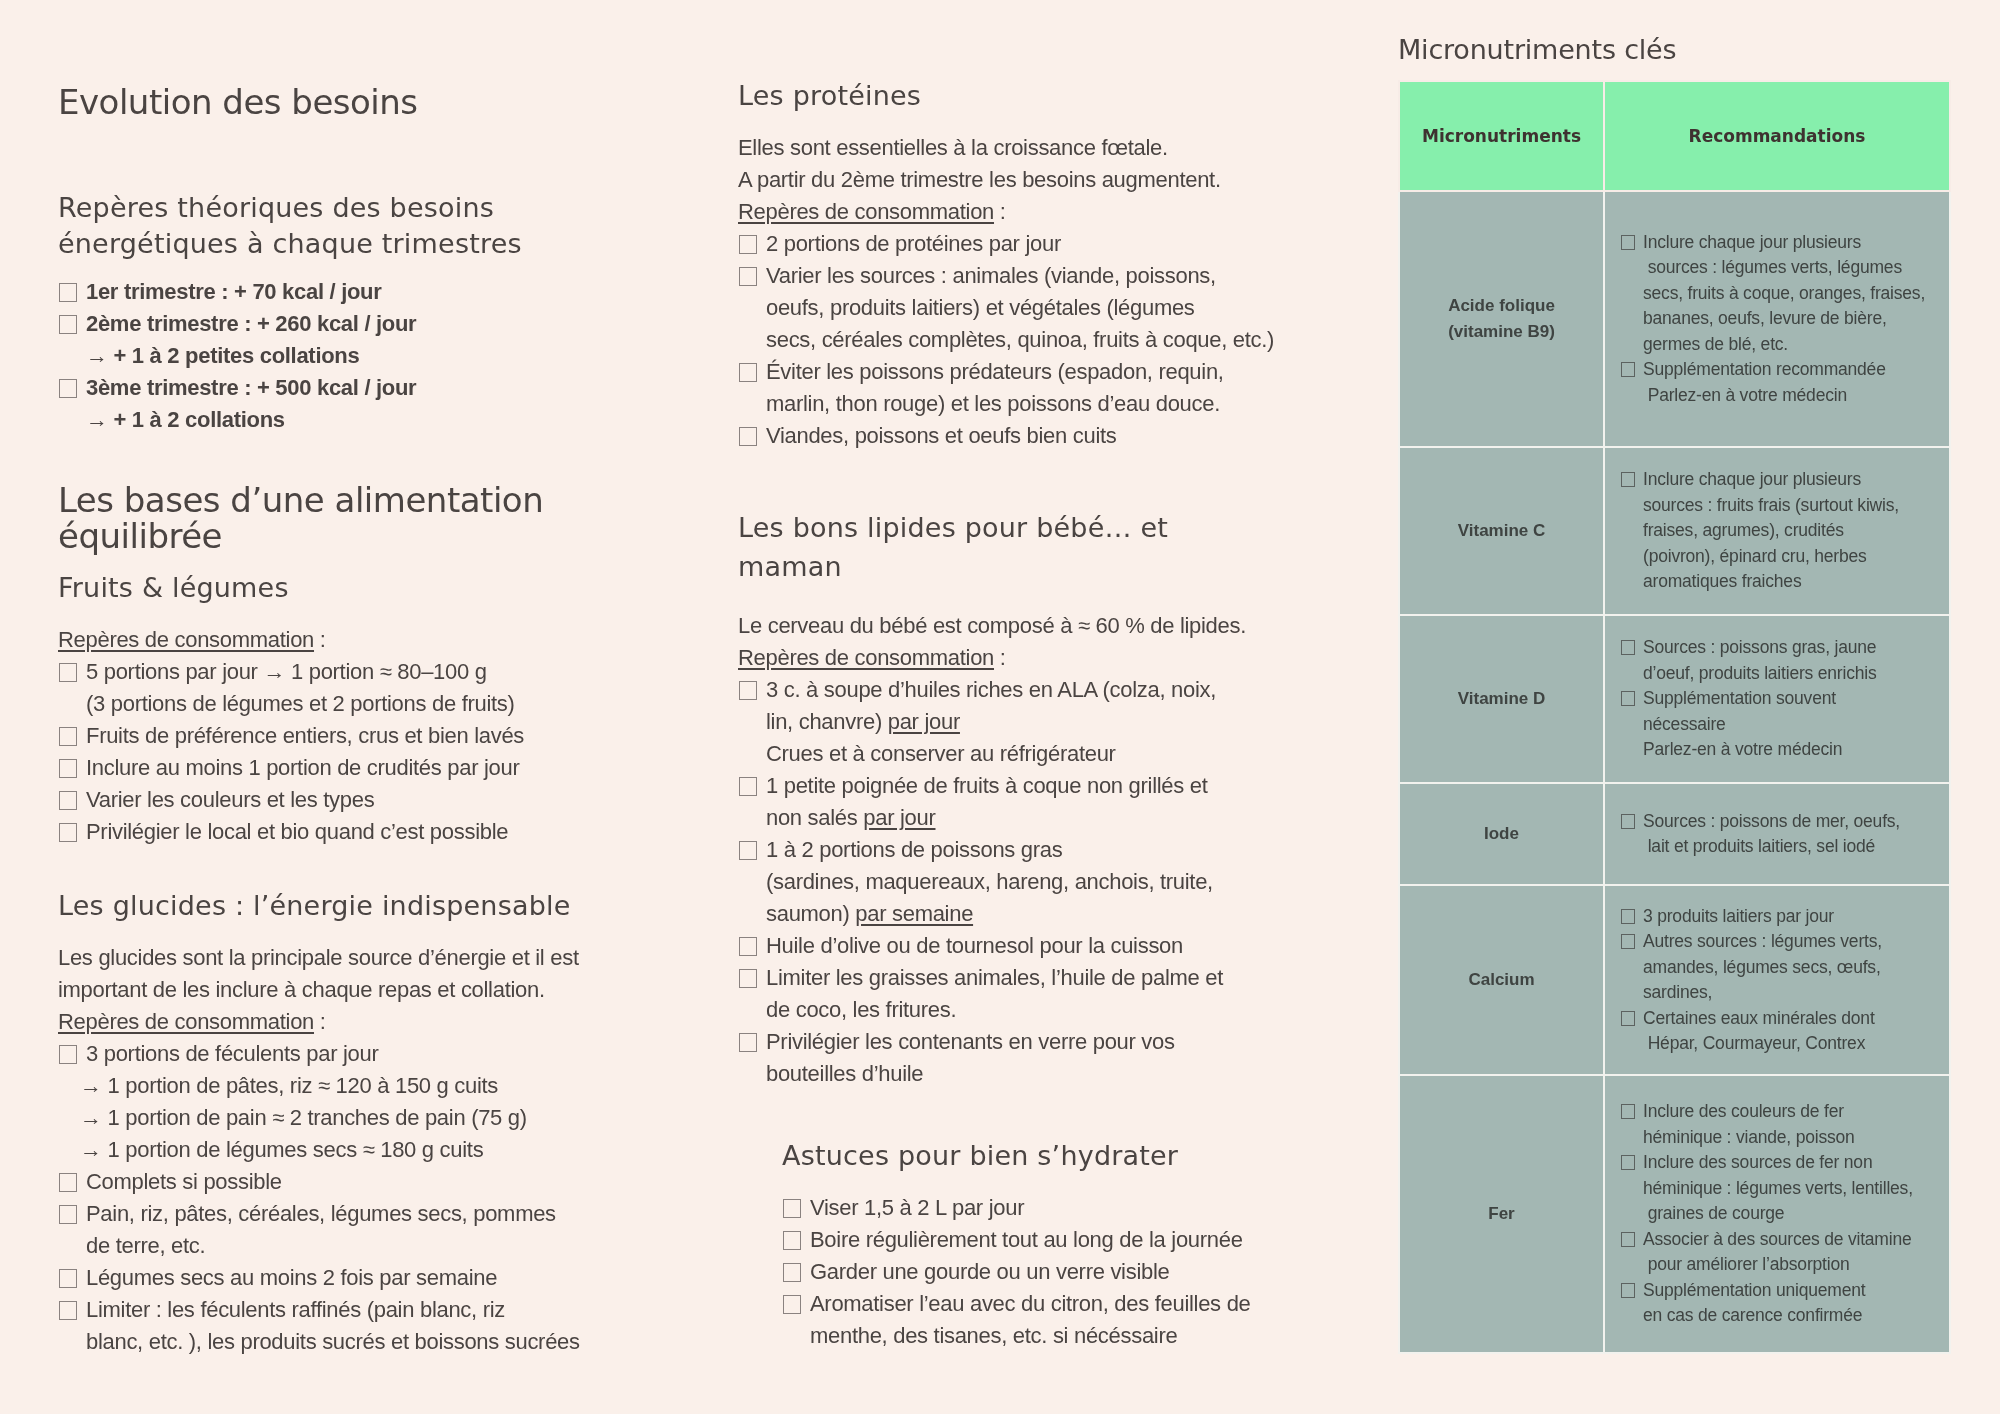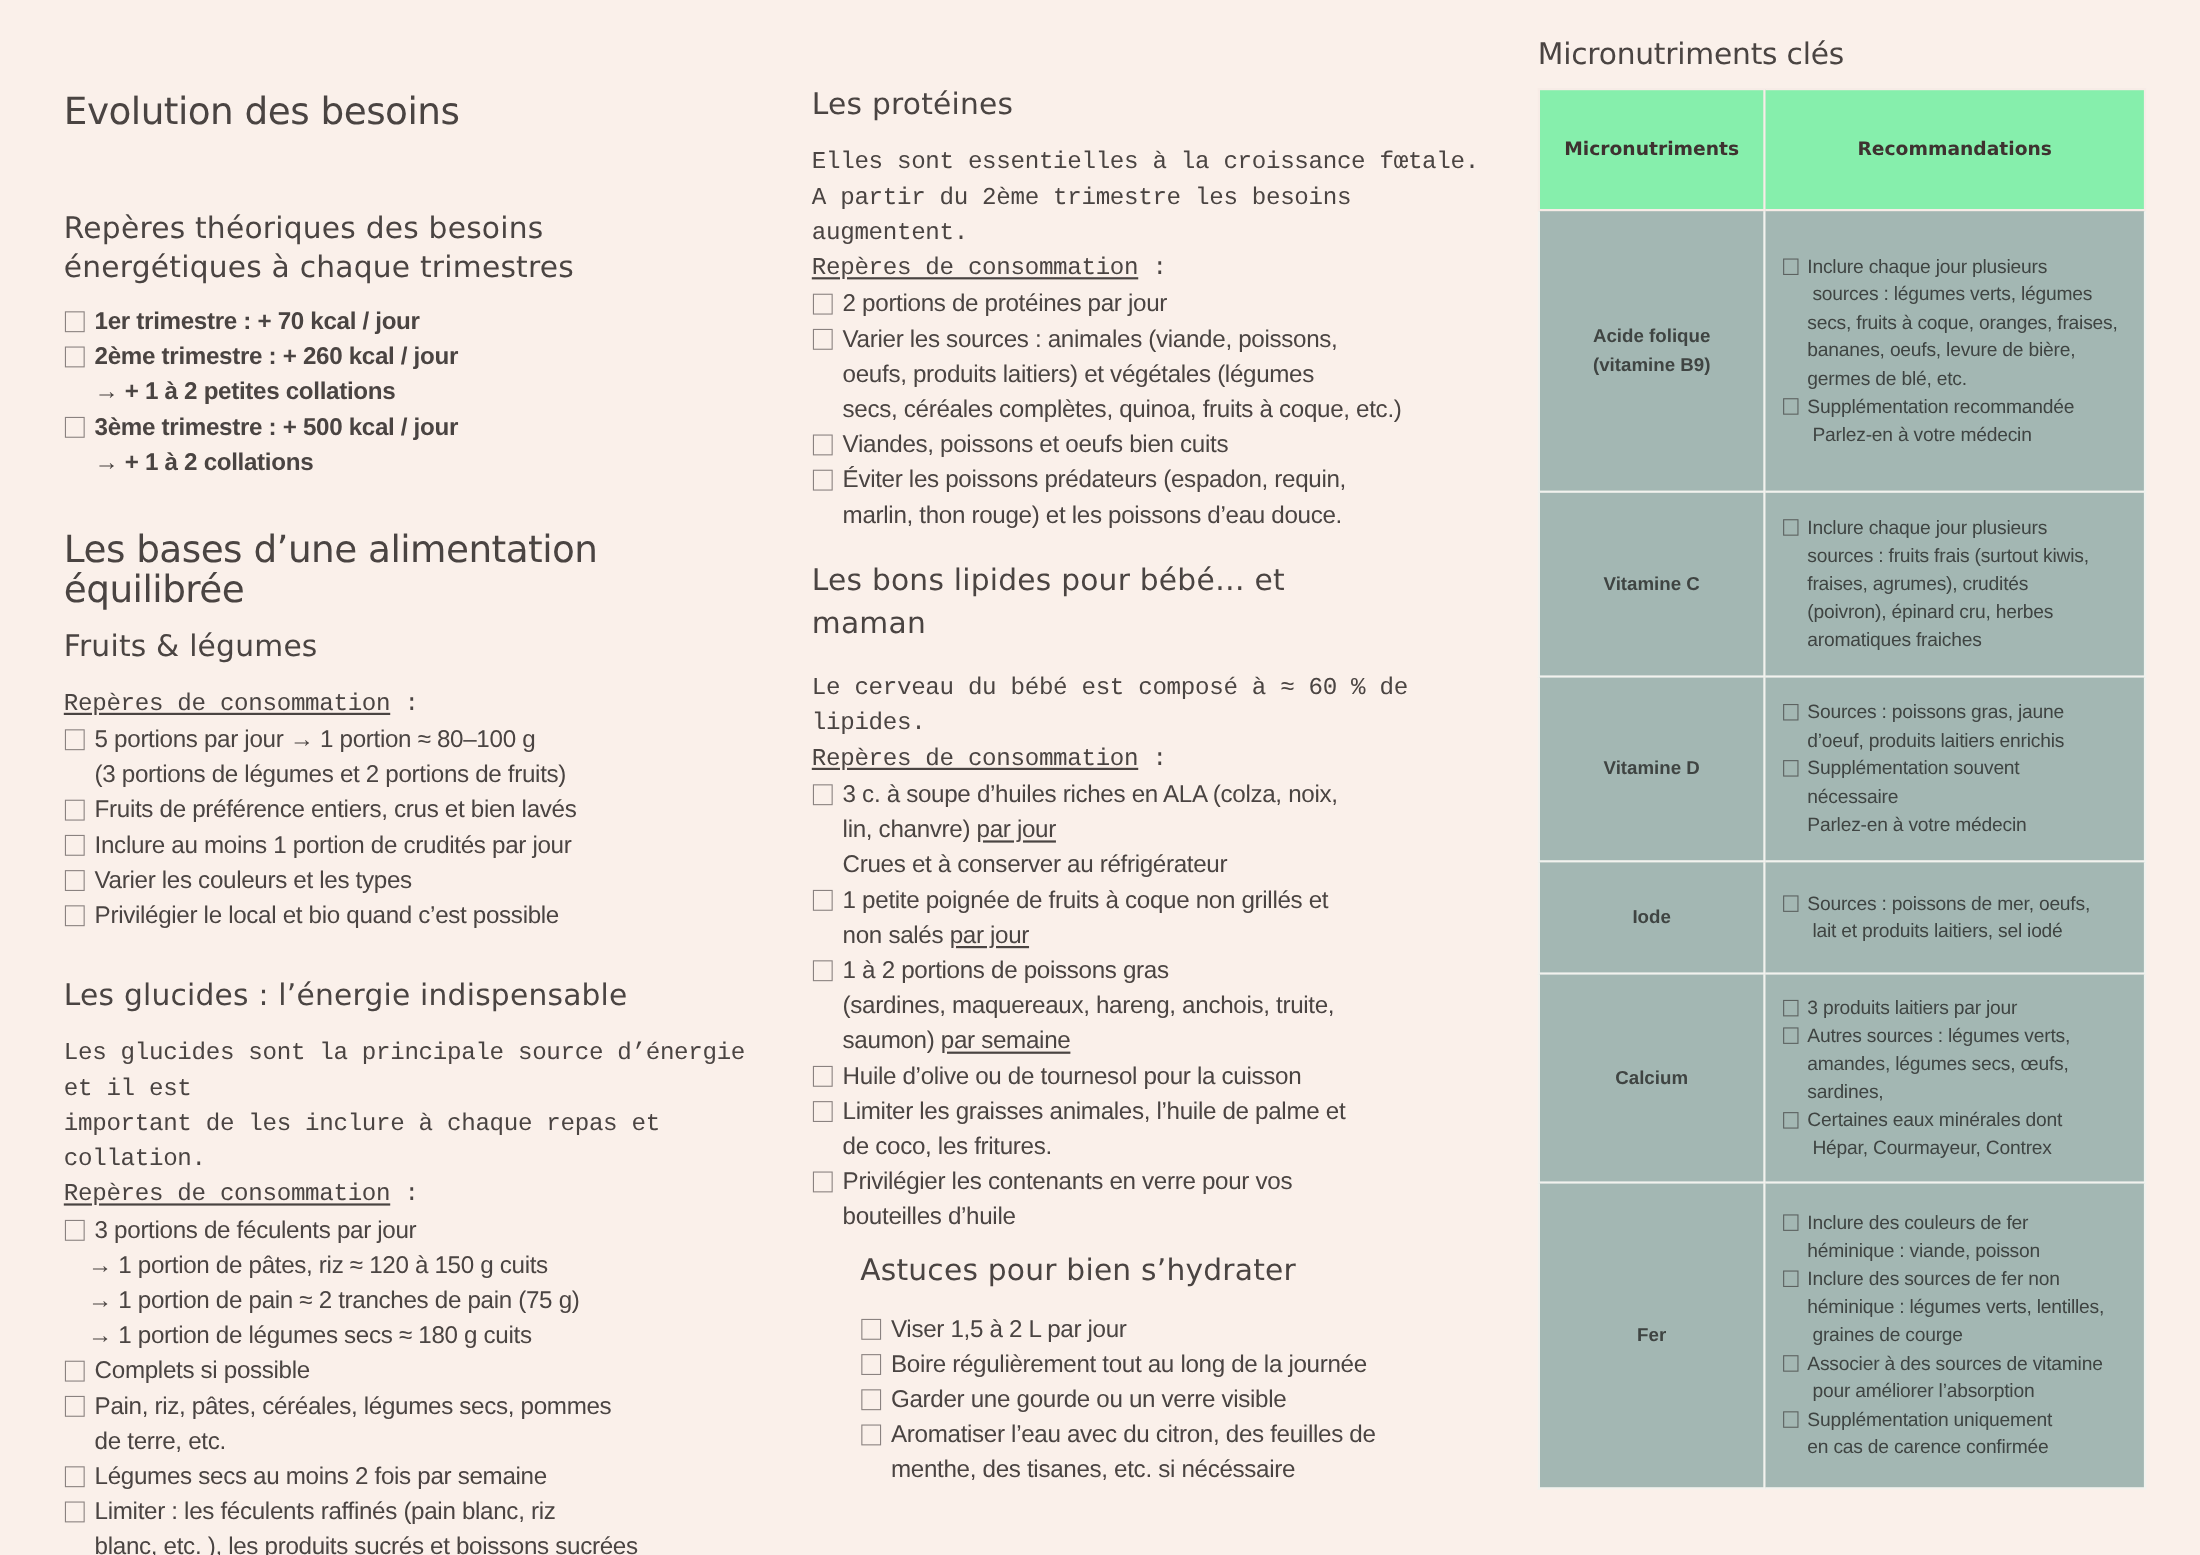--- a/index.html
+++ b/index.html
@@ -25,21 +25,21 @@
   }
   h2.h-mid {
     font-family: "DejaVu Sans", sans-serif;
     font-weight: 400;
     font-size: 27px;
     color: #4a4442;
     line-height: 36px;
     letter-spacing: 0.2px;
   }
   .body-text {
-    font-family: Liberation Mono, monospace;
+    font-family: Liberation Sans, sans-serif;
     font-size: 22px;
     line-height: 32px;
     color: #4a4442;
     letter-spacing: -0.3px;
   }
   .u { text-decoration: underline; text-underline-offset: 3px; }
   .list { list-style: none; }
   .list li {
     position: relative;
     padding-left: 28px;
@@ -166,22 +166,22 @@
   <div style="position:absolute; top:78px; left:0; width:620px;">
     <h2 class="h-mid">Les protéines</h2>
     <div class="body-text" style="margin-top:18px;">
       <span>Elles sont essentielles à la croissance fœtale.</span><br>
       <span>A partir du 2ème trimestre les besoins augmentent.</span><br>
       <span class="u">Repères de consommation</span><span> :</span>
     </div>
     <ul class="list" id="proteines-list">
         <li><span class="cb"></span><span>2 portions de protéines par jour</span></li>
         <li><span class="cb"></span><span>Varier les sources : animales (viande, poissons,</span><span class="sub">oeufs, produits laitiers) et végétales (légumes</span><span class="sub">secs, céréales complètes, quinoa, fruits à coque, etc.)</span></li>
+        <li><span class="cb"></span><span>Éviter les poissons prédateurs (espadon, requin,</span><span class="sub">marlin, thon rouge) et les poissons d’eau douce.</span></li>
         <li><span class="cb"></span><span>Viandes, poissons et oeufs bien cuits</span></li>
-        <li><span class="cb"></span><span>Éviter les poissons prédateurs (espadon, requin,</span><span class="sub">marlin, thon rouge) et les poissons d’eau douce.</span></li>
       </ul>
   </div>
 
   <div style="position:absolute; top:508px; left:0; width:620px;">
     <h2 class="h-mid" style="line-height:39px;">
       <span>Les bons lipides pour bébé… et</span><br>
       <span>maman</span>
     </h2>
     <div class="body-text" style="margin-top:24px;">
       <span>Le cerveau du bébé est composé à ≈ 60 % de lipides.</span><br>

